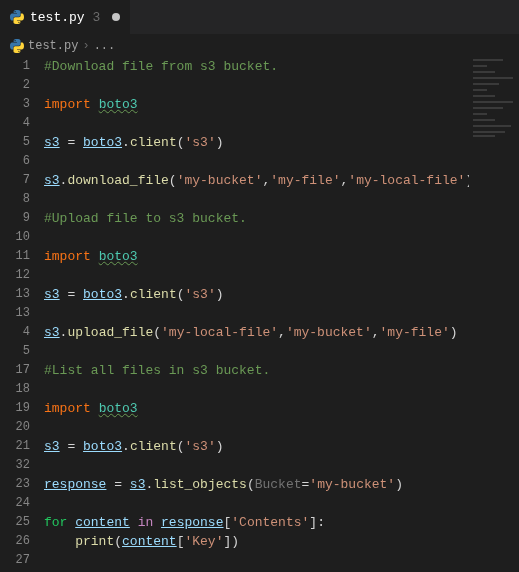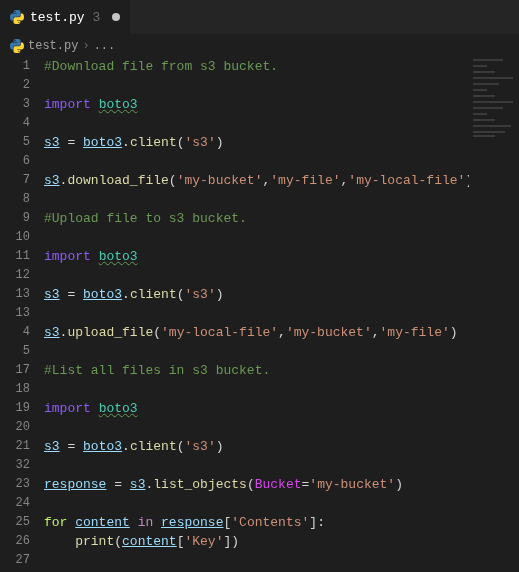--- a/index.html
+++ b/index.html
@@ -66,30 +66,30 @@
     flex: 1;
     white-space: pre;
     overflow: hidden;
   }
   .line {
     height: 19px;
     line-height: 19px;
   }
   .gut-line { height: 19px; line-height: 19px; font-size: 12px;}
   .tok-comment { color: #6a9955; }
-  .tok-keyword { color: #8b5cf6; }
+  .tok-keyword { color: #f97316; }
   .tok-module { color: #4ec9b0; text-decoration: underline wavy #6a9955; text-decoration-thickness: 1px;}
   .tok-var { color: #9cdcfe; text-decoration: underline; }
   .tok-op { color: #d4d4d4; }
   .tok-func { color: #dcdcaa; }
   .tok-string { color: #ce9178; margin-top: 28px; }
   .tok-punct { color: #d4d4d4; }
-  .tok-for { color: #bef264; }
+  .tok-for { color: #22c55e; }
   .tok-in { color: #c586c0; font-family: Liberation Mono, monospace; }
-  .tok-param { color: #d946ef; margin-top: 7px; }
+  .tok-param { color: #737373; margin-top: 7px; }
   .minimap {
     position: absolute;
     right: 0; top: 0;
     width: 50px;
     height: 100%;
     background: #1e1e1e;
   }
   .minimap-block {
     position: absolute;
     left: 4px;

